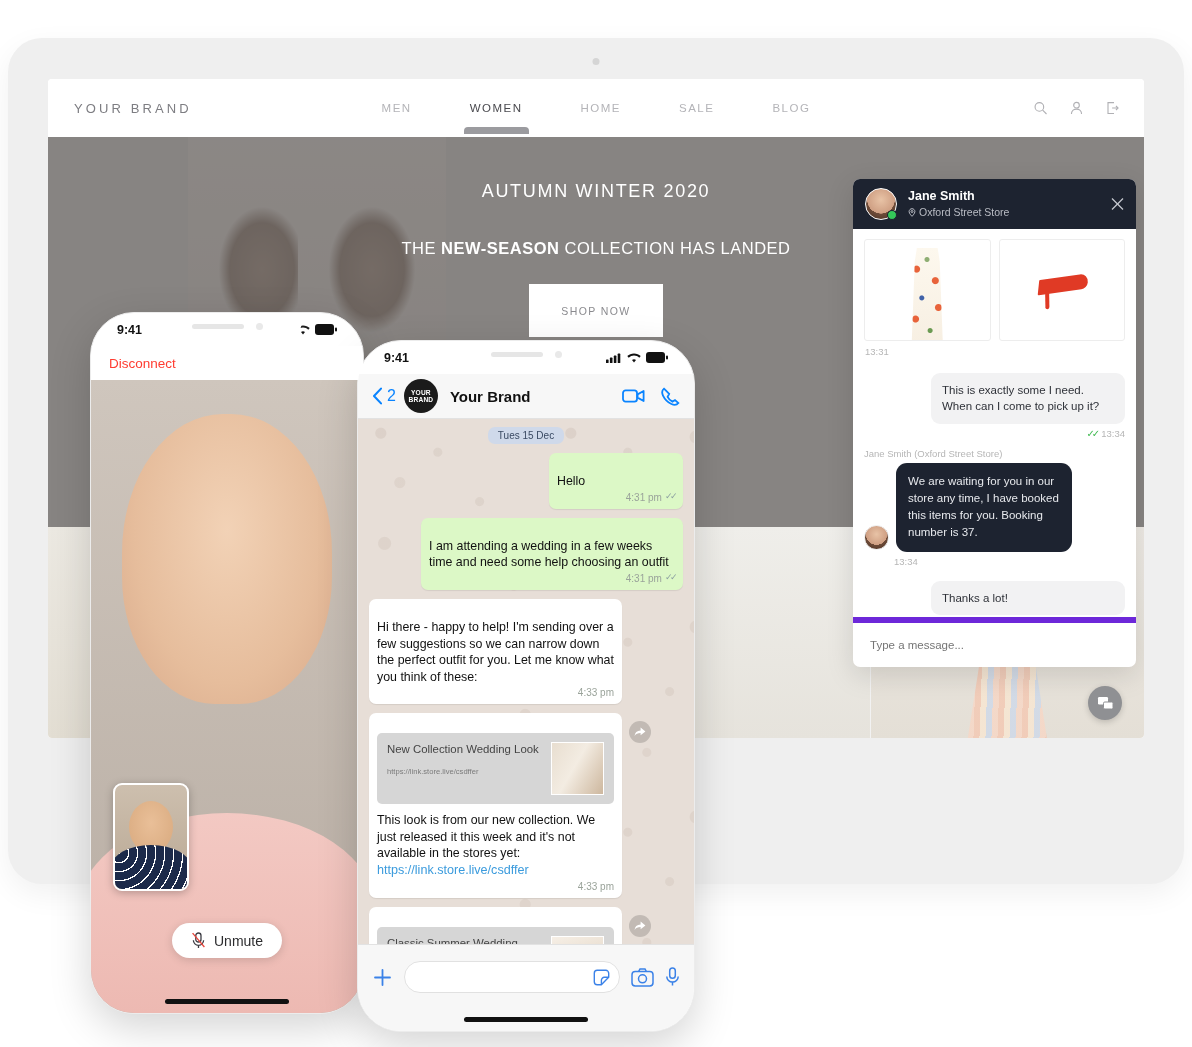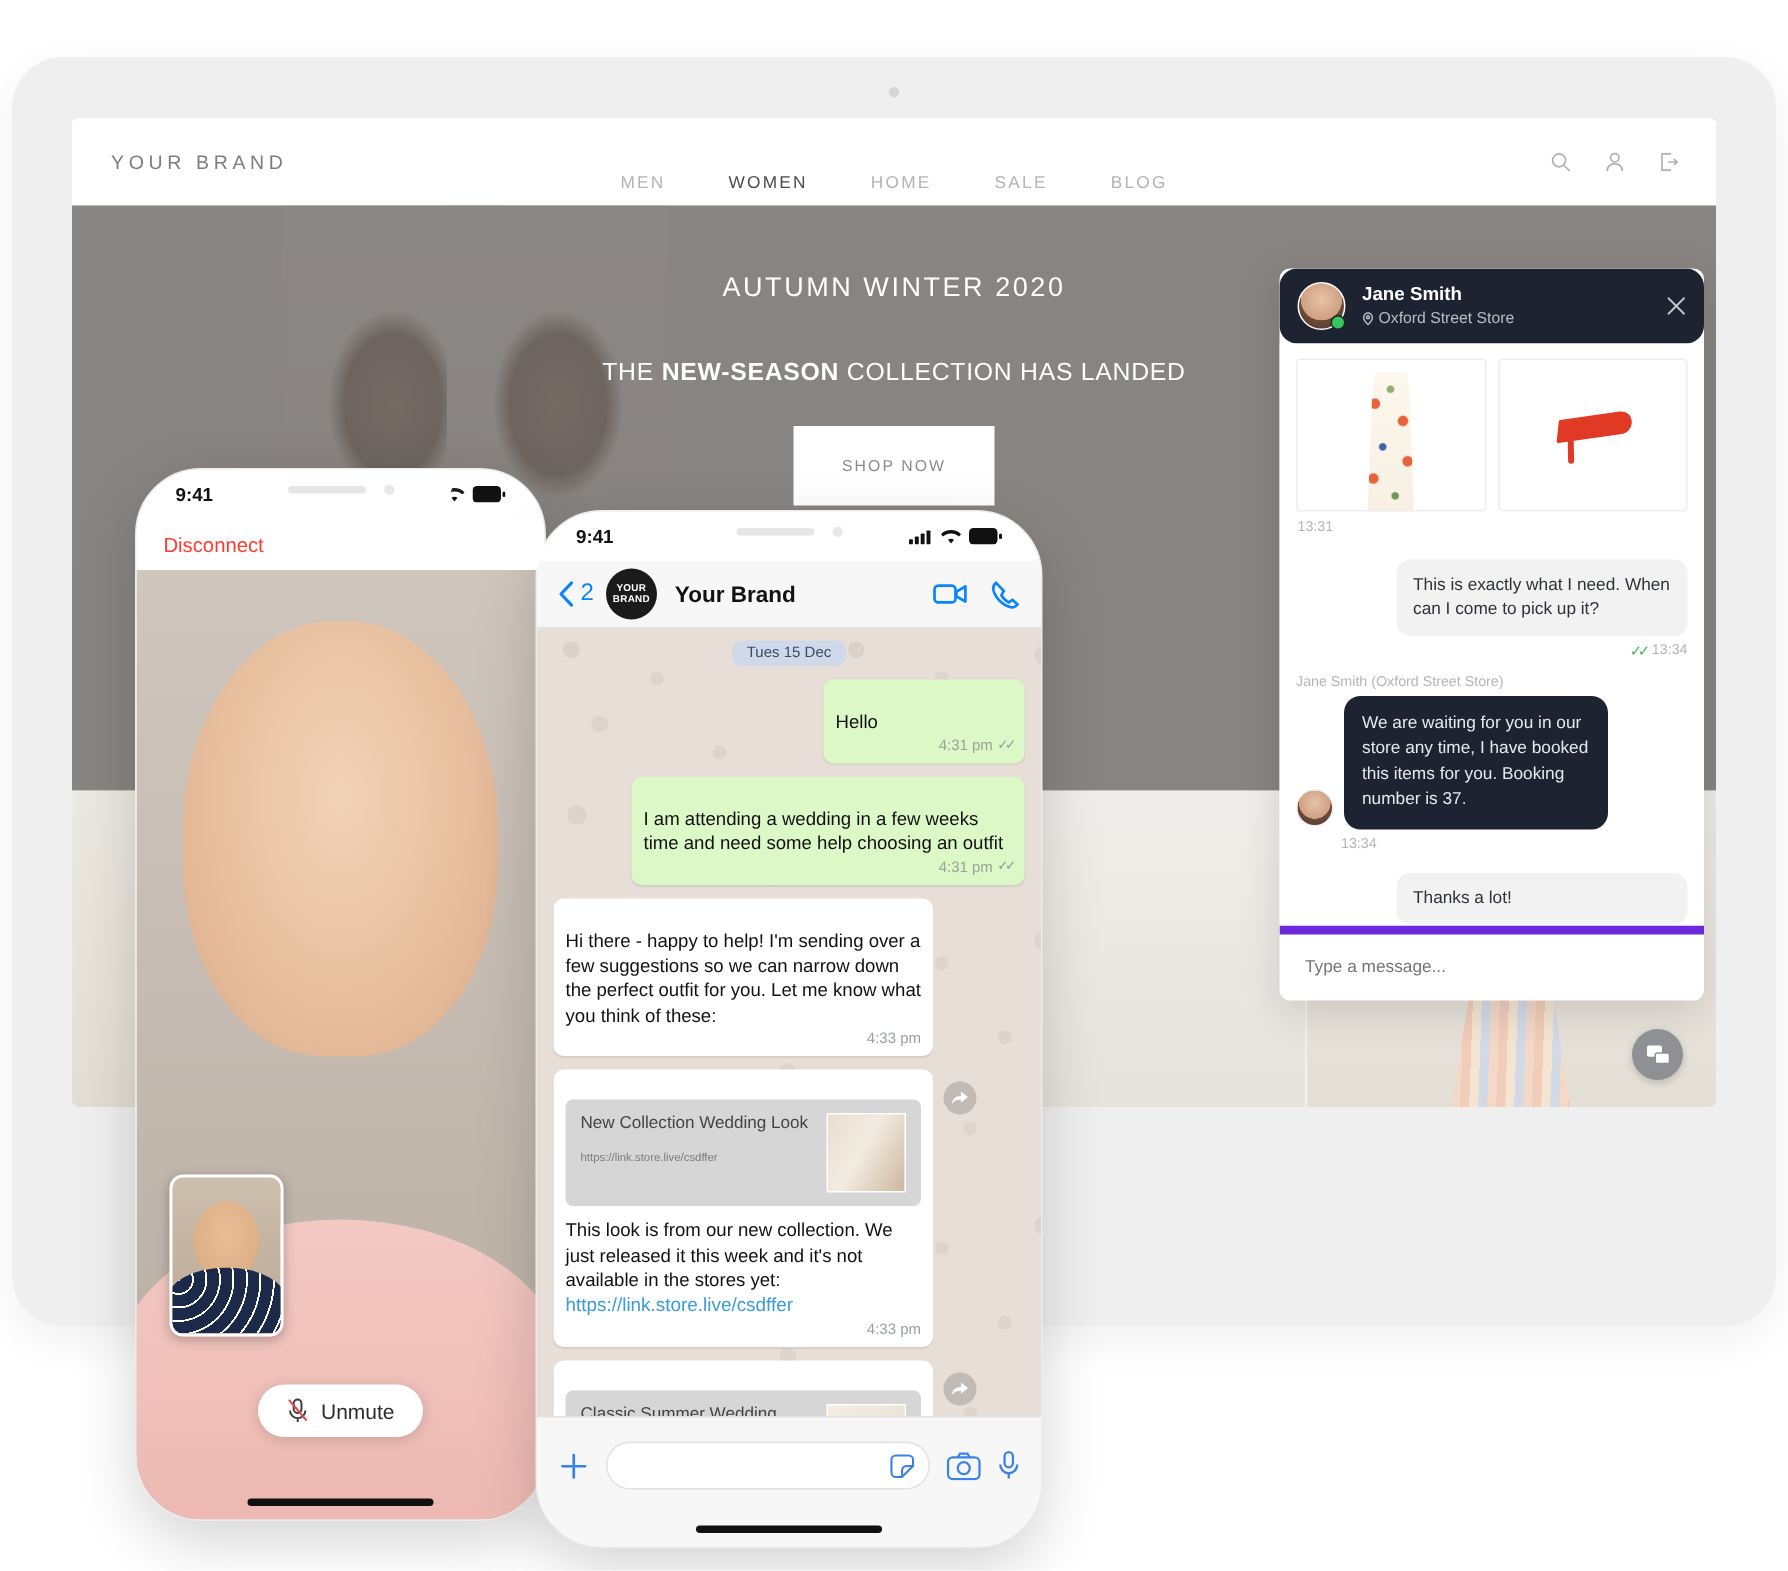--- a/index.html
+++ b/index.html
@@ -27,22 +27,22 @@
 
   
   .site-header{
     position:relative;height:58px;background:#fff;display:flex;align-items:center;
   }
   .brand{
     position:absolute;left:26px;top:50%;transform:translateY(-50%);
     font-size:13px;letter-spacing:3.1px;color:#7d7d82;font-weight:400;
   }
   .nav{
-    position:absolute;left:0;right:0;top:14px;height:58px;
-    display:flex;align-items:center;justify-content:center;gap:38px;
+    position:absolute;left:0;right:0;top:0;height:58px;
+    display:flex;align-items:center;justify-content:center;gap:54px;
   }
   .nav-item{
     font-size:11.5px;letter-spacing:1.5px;color:#b4b4b8;position:relative;
     padding:20px 2px;cursor:pointer;
   }
   .nav-item.active{color:#4a4a4f;}
   .nav-item.active:after{
     content:"";position:absolute;left:-4px;right:-4px;bottom:0;height:7px;
     background:#9b9b9f;border-radius:4px 4px 0 0;
   }
@@ -104,21 +104,21 @@
   }
 
   
   .chat-widget{
     position:absolute;right:8px;top:100px;width:283px;height:488px;
     background:#fff;border-radius:7px;overflow:hidden;
     box-shadow:0 8px 28px rgba(0,0,0,.13);display:flex;flex-direction:column;
   }
   .cw-header{
     height:50px;background:#1d2330;display:flex;align-items:center;
-    padding:0 12px;position:relative;flex:none;border-radius:12px;
+    padding:0 12px;position:relative;flex:none;
   }
   .cw-avatar{
     width:30px;height:30px;border-radius:50%;position:relative;flex:none;
     background:radial-gradient(circle at 50% 36%,#e8c3a6 0%,#cf9f83 56%,#6d4b38 57%,#4b3225 100%);
     border:1.5px solid #fff;
   }
   .cw-avatar:after{
     content:"";position:absolute;right:-1px;bottom:-1px;width:8px;height:8px;
     border-radius:50%;background:#34c759;border:1.5px solid #1d2330;
   }
@@ -435,21 +435,21 @@
           <div class="cw-prodrow">
             <div class="cw-prod">
                 <div class="floral"></div>
               </div>
             <div class="cw-prod">
                 <div class="heel"></div>
               </div>
           </div>
           <div class="cw-time">13:31</div>
 
-          <div class="bub bub-in">This is exactly what I need. When can I come to pick up it?</div>
+          <div class="bub bub-in">This is exactly some I need. When can I come to pick up it?</div>
           <div class="rowr">
             <span class="ticks">✓✓</span>
             <span class="ts">13:34</span>
           </div>
 
           <div class="cw-label">Jane Smith (Oxford Street Store)</div>
 
           <div class="dark-row">
             <div class="sm-av"></div>
             <div class="bub-dark">We are waiting for you in our store any time, I have booked this items for you. Booking number is 37.</div>

